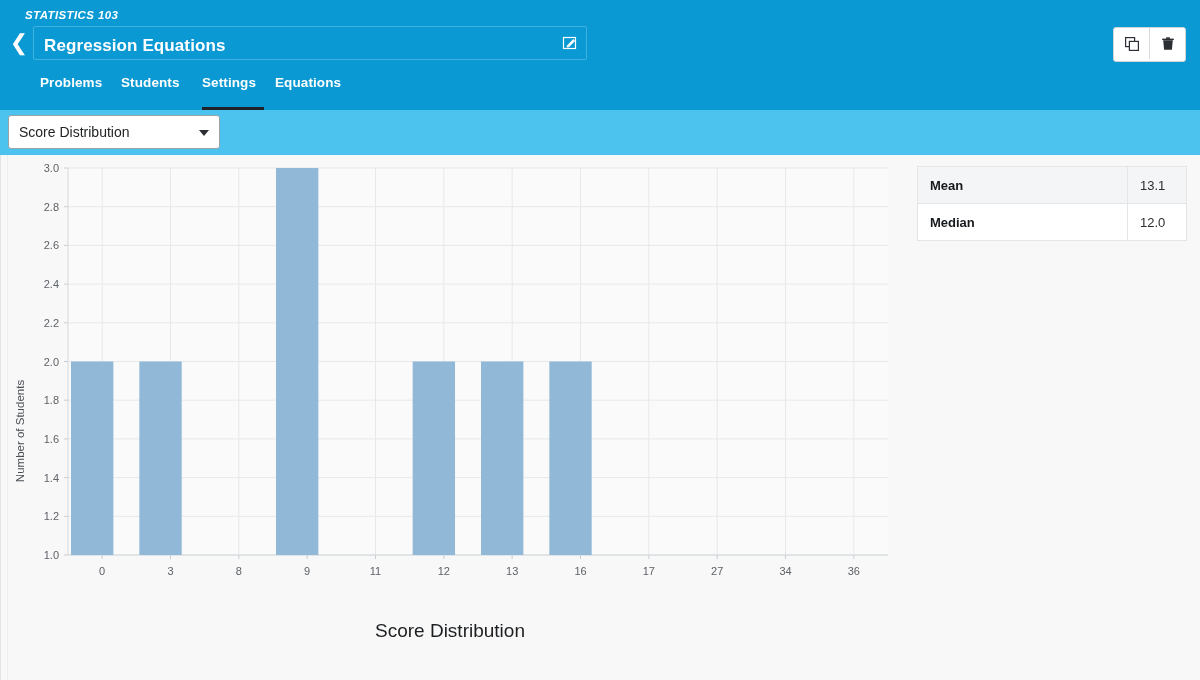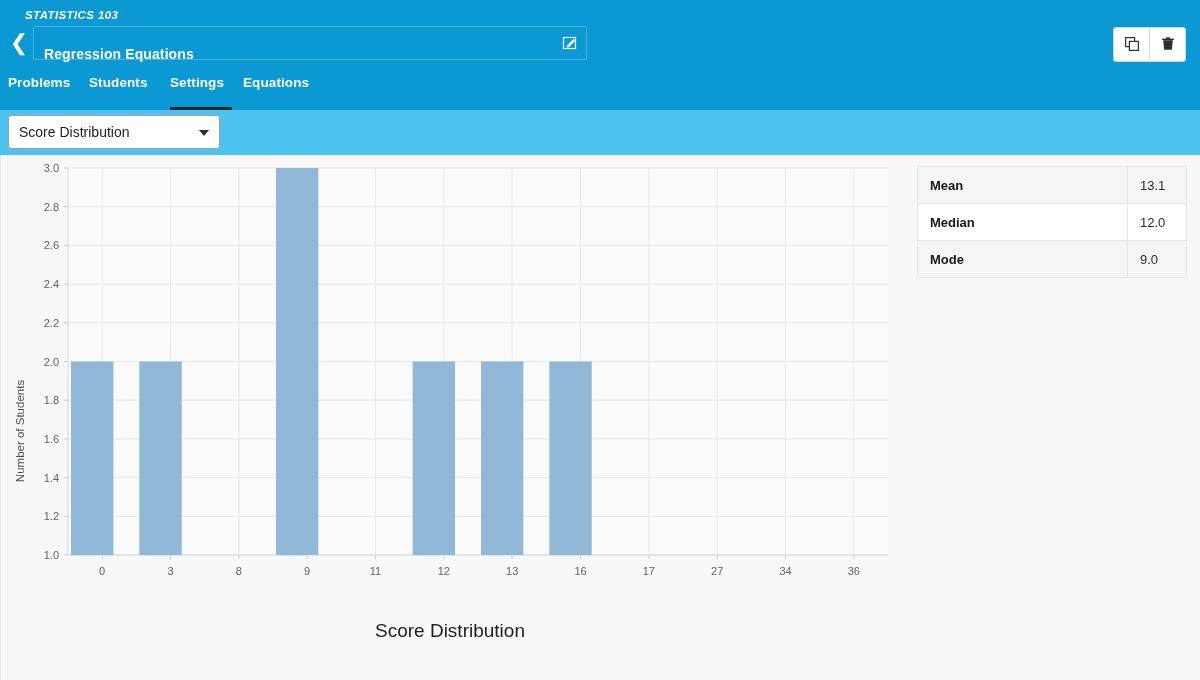--- a/index.html
+++ b/index.html
@@ -24,35 +24,35 @@
   .back-chevron {
     position:absolute; left:9px; top:29px; width:20px; height:28px;
     color:#ffffff; font-size:22px; line-height:28px; text-align:center;
     cursor:pointer; font-weight:300;
   }
   .title-box {
     position:absolute; left:33px; top:26px; width:554px; height:34px;
     border:1px solid #3fb2e0; border-radius:2px; box-sizing:border-box;
   }
   .title-text {
-    position:absolute; left:10px; top:19px;
-    font-size:14px; font-weight:bold; color:#ffffff; letter-spacing:0.1px;
+    position:absolute; left:10px; top:9px;
+    font-size:17px; font-weight:bold; color:#ffffff; letter-spacing:0.1px;
     white-space:nowrap;
   }
   .edit-icon {
     position:absolute; right:8px; top:8px; width:16px; height:16px;
     cursor:pointer;
   }
   .edit-icon svg { display:block; }
 
   .nav { position:absolute; left:0; top:75px; height:35px; }
   .nav-item {
     position:absolute; top:0; height:35px;
     font-size:13.5px; font-weight:bold; color:#ffffff;
-    cursor:pointer; white-space:nowrap; letter-spacing:0.1px;
+    cursor:pointer; white-space:nowrap; letter-spacing:0.1px;margin-left:32px;
   }
   .nav-item.active { color:#ffffff; }
   .nav-item.active::after {
     content:""; position:absolute; left:0; right:0; bottom:0;
     height:3px; background:#1d2327;
   }
 
   .hdr-actions {
     position:absolute; right:14px; top:27px;
     height:33px; display:flex; border:1px solid #d0d5d8;
@@ -277,20 +277,16 @@
     <table class="stats-table">
       <tbody id="stats-body">
           <tr>
             <td class="k">Mean</td>
             <td class="v">13.1</td>
           </tr>
           <tr>
             <td class="k">Median</td>
             <td class="v">12.0</td>
           </tr>
-          <tr>
-            <td class="k">Mode</td>
-            <td class="v">9.0</td>
-          </tr>
         </tbody>
     </table>
   </div>
 </div>
 
 </body></html>

